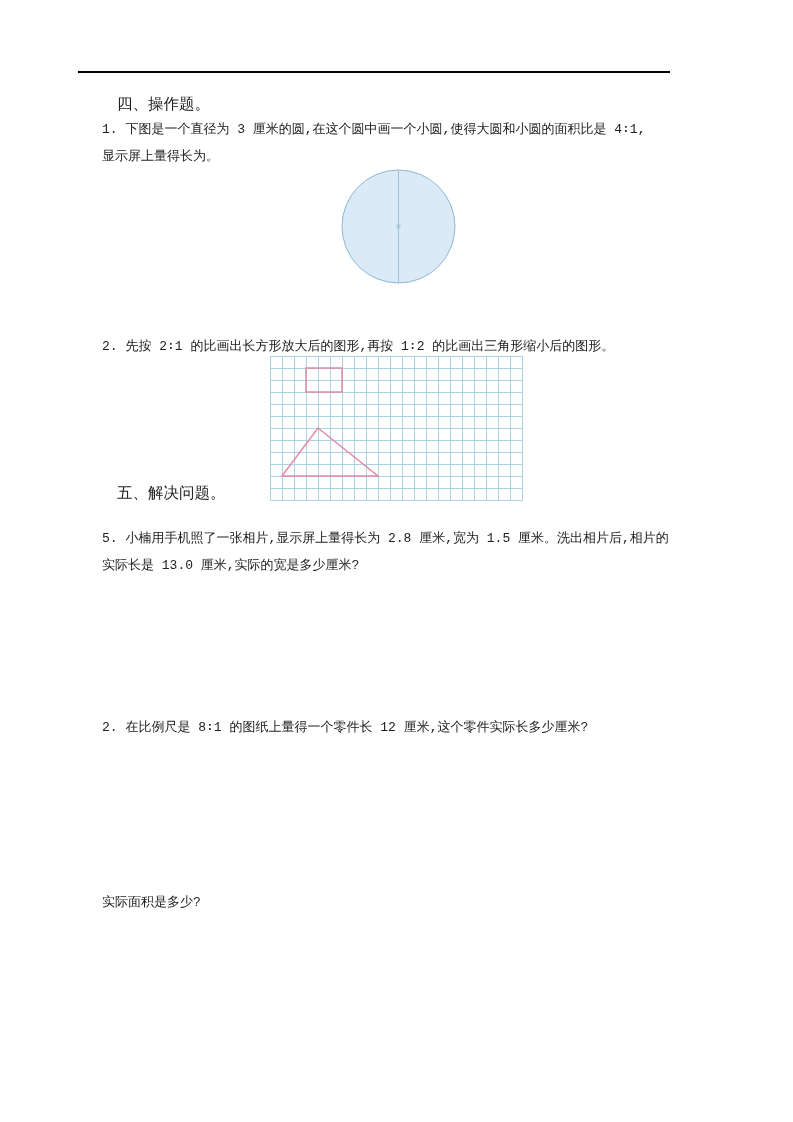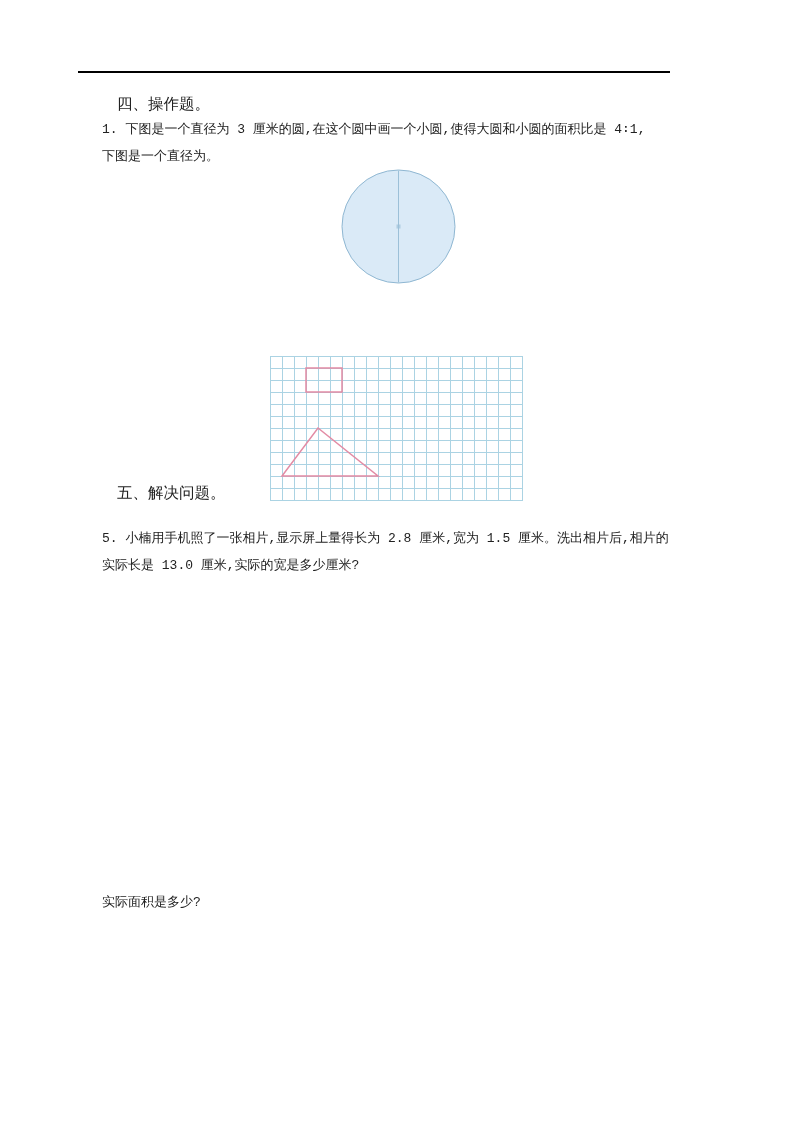--- a/index.html
+++ b/index.html
@@ -37,37 +37,39 @@
 </head>
 <body>
 
 <div class="page">
 
   <div class="topline"></div>
 
   <div class="heading" style="top:95px">四、操作题。</div>
 
   <div class="line" style="top:120px">1. 下图是一个直径为 3 厘米的圆,在这个圆中画一个小圆,使得大圆和小圆的面积比是 4∶1,</div>
-  <div class="line" style="top:147px">下图是一个直径为。</div>
+  <div class="line" style="top:147px">显示屏上量得长为。</div>
 
   <svg class="circle-fig" width="117" height="117" viewBox="0 0 117 117">
     <circle class="big-circle" cx="58.5" cy="58.5" r="56.5"></circle>
     <line class="diam" x1="58.5" y1="2.5" x2="58.5" y2="114.5"></line>
     <rect class="cdot" x="56.5" y="56.5" width="4" height="4"></rect>
   </svg>
 
+  <div class="line" style="top:337px">2. 先按 2∶1 的比画出长方形放大后的图形,再按 1∶2 的比画出三角形缩小后的图形。</div>
 
   <div class="grid-fig">
     <svg width="253" height="145" viewBox="0 0 253 145">
       <rect class="pink" x="36" y="12" width="36" height="24"></rect>
       <polygon class="pink" points="12,120 108,120 48,72"></polygon>
     </svg>
   </div>
 
   <div class="heading" style="top:484px">五、解决问题。</div>
 
   <div class="line" style="top:529px">5. 小楠用手机照了一张相片,显示屏上量得长为 2.8 厘米,宽为 1.5 厘米。洗出相片后,相片的</div>
   <div class="line" style="top:556px">实际长是 13.0 厘米,实际的宽是多少厘米?</div>
 
+  <div class="line" style="top:718px">2. 在比例尺是 8∶1 的图纸上量得一个零件长 12 厘米,这个零件实际长多少厘米?</div>
 
   <div class="line" style="top:893px">实际面积是多少?</div>
 
 </div>
 
 </body></html>

